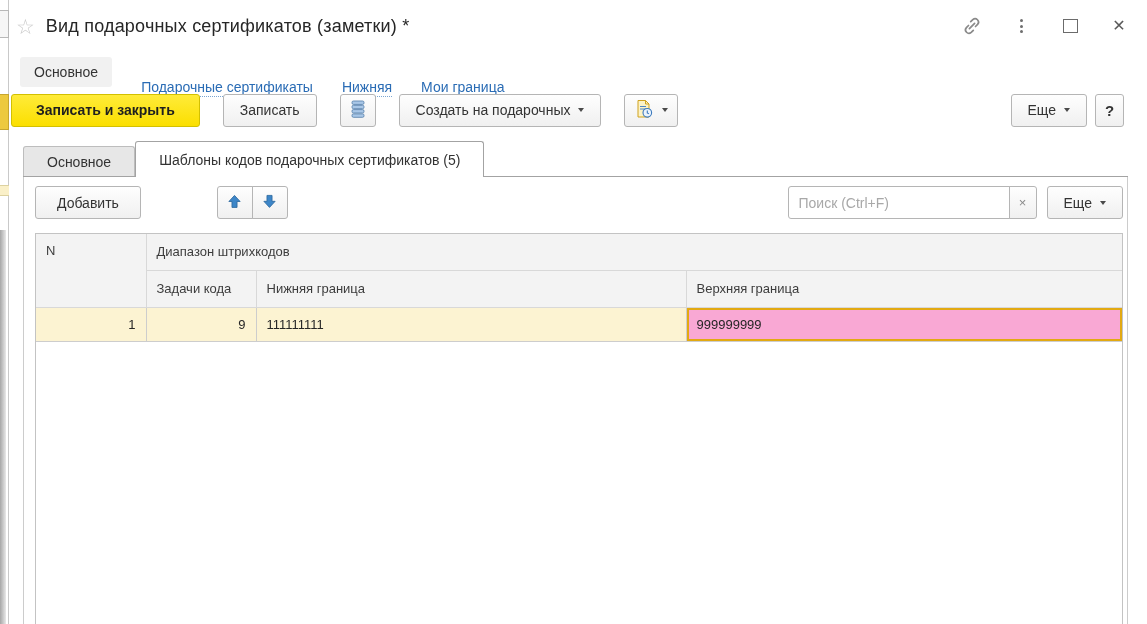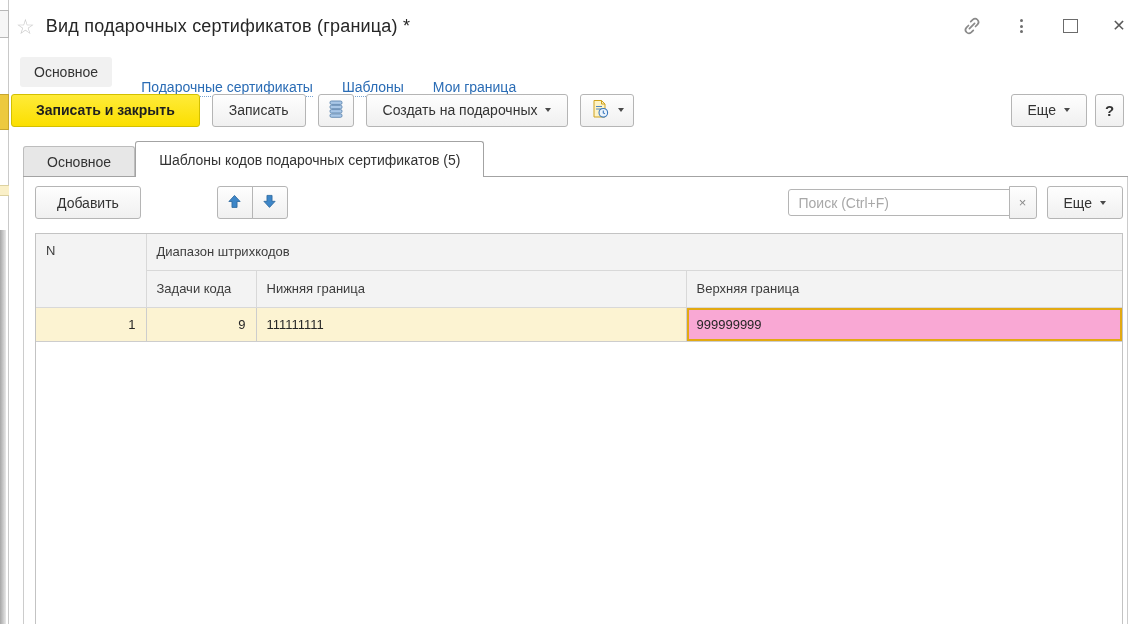--- a/index.html
+++ b/index.html
@@ -25,21 +25,21 @@
   .kebab i { width:3px; height:3px; border-radius:50%; background:#6e6e6e; }
   .max-box { width:15px; height:14px; border:1px solid #6b6b6b; }
   .close-x { font-size:16px; color:#5a5a5a; line-height:1; }
 
   
   .navbar { position:absolute; left:20px; right:0; top:56px; height:32px; display:flex; align-items:center; gap:29px; }
   .nav-pill { background:#f1f1f1; border-radius:3px; padding:7px 14px; font-size:14px; color:#333; }
   .nav-link { font-size:14px; color:#2a6cb5; border-bottom:1px dotted #7ba6d2; padding-bottom:1px; cursor:pointer;margin-top:32px; }
 
   
-  .cmdbar { position:absolute; left:11px; right:23px; top:93px; height:34px; display:flex; align-items:center; gap:12px; }
+  .cmdbar { position:absolute; left:11px; right:23px; top:93px; height:34px; display:flex; align-items:center; gap:23px; }
   .btn { display:inline-flex; align-items:center; justify-content:center; height:33px;
          background:linear-gradient(#fefefe,#f0f0f0); border:1px solid #b5b5b5; border-radius:3px;
          font-size:14px; color:#333; cursor:pointer; padding:0 16px; font-family:inherit; }
   .btn-primary { background:linear-gradient(#ffeb39,#fbdf00); border-color:#d3c000; font-weight:bold; color:#1f1f1f; padding:0 24px; }
   .btn-icon { padding:0 9px; }
   .caret { width:0; height:0; border-left:3.5px solid transparent; border-right:3.5px solid transparent; border-top:4px solid #4a4a4a; margin-left:8px; }
   .cmd-right { margin-left:auto; display:flex; align-items:center; gap:8px; }
   .btn-help { width:29px; padding:0; font-weight:bold; font-size:15px; }
 
   
@@ -50,21 +50,21 @@
 
   
   .panel { position:absolute; left:23px; right:19px; top:177px; bottom:0; background:#fff;
            border-left:1px solid #cccccc; border-right:1px solid #cccccc; }
   .panel-toolbar { position:absolute; left:11px; right:4px; top:9px; height:33px; display:flex; align-items:center;gap:47px; }
   .btn-add { padding:0 21px; }
   .arrow-group { display:flex; margin-left:29px; }
   .btn-arrow { width:36px; padding:0; border-radius:3px 0 0 3px; }
   .btn-arrow + .btn-arrow { margin-left:-1px; border-radius:0 3px 3px 0; }
   .search-wrap { margin-left:auto; display:flex; align-items:center; }
-  .search-input { width:222px; height:27px; border:1px solid #b5b5b5; border-radius:3px 0 0 3px; padding:0 10px;
+  .search-input { width:222px; height:33px; border:1px solid #b5b5b5; border-radius:3px 0 0 3px; padding:0 10px;
                   font-size:14px; font-family:inherit; color:#333; outline:none; background:#fff; }
   .search-input::placeholder { color:#a8a8a8; }
   .btn-clear { width:28px; padding:0; margin-left:-1px; border-radius:0 3px 3px 0; color:#8a8a8a; font-size:13px; }
   .btn-more2 { margin-left:10px; }
 
   
   .grid-area { position:absolute; left:11px; top:56px; width:1088px; bottom:0;
                border-left:1px solid #c3c3c3; border-right:1px solid #c3c3c3; border-top:1px solid #c3c3c3; background:#fff; }
   table.grid { width:100%; border-collapse:collapse; font-size:13px; table-layout:fixed; }
   .grid th { background:#f3f3f3; font-weight:normal; color:#3c3c3c; text-align:left; border:1px solid #d8d8d8; padding:0 10px; }
@@ -84,21 +84,21 @@
 <div class="screen">
 
   <div class="behind-strip"></div>
   <div class="behind-frag-btn"></div>
   <div class="behind-frag-yellow"></div>
   <div class="behind-frag-pale"></div>
   <div class="behind-grad"></div>
 
   <div class="titlebar">
     <span class="fav-star">☆</span>
-    <span class="win-title">Вид подарочных сертификатов (граница) *</span>
+    <span class="win-title">Вид подарочных сертификатов (заметки) *</span>
     <div class="win-controls">
       <span class="wc">
         <svg width="22" height="22" viewBox="0 0 22 22" fill="none" stroke="#8a8a8a" stroke-width="1.7" stroke-linecap="round">
           <path d="M8.4 13.6 L13.6 8.4"></path>
           <path d="M12.3 15.3 l-2.1 2.1 a3.4 3.4 0 0 1 -4.8 -4.8 l2.1 -2.1"></path>
           <path d="M9.7 6.7 l2.1 -2.1 a3.4 3.4 0 0 1 4.8 4.8 l-2.1 2.1"></path>
         </svg>
       </span>
       <span class="wc kebab">
           <i></i>
@@ -108,21 +108,21 @@
       <span class="wc">
           <span class="max-box"></span>
         </span>
       <span class="wc close-x">✕</span>
     </div>
   </div>
 
   <div class="navbar">
     <span class="nav-pill">Основное</span>
     <span class="nav-link">Подарочные сертификаты</span>
-    <span class="nav-link">Шаблоны</span>
+    <span class="nav-link">Нижняя</span>
     <span class="nav-link">Мои граница</span>
   </div>
 
   <div class="cmdbar">
     <button class="btn btn-primary">Записать и закрыть</button>
     <button class="btn">Записать</button>
     <button class="btn btn-icon">
       <span>
         <svg width="16" height="18" viewBox="0 0 16 18">
           <rect x="2" y="1" width="12" height="3.4" rx="1.4" fill="#a9c7e7" stroke="#5f87b0" stroke-width="0.9"></rect>

